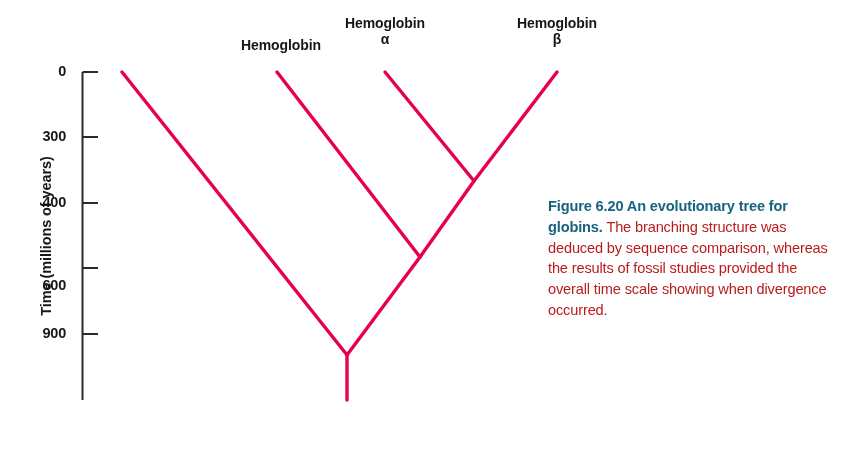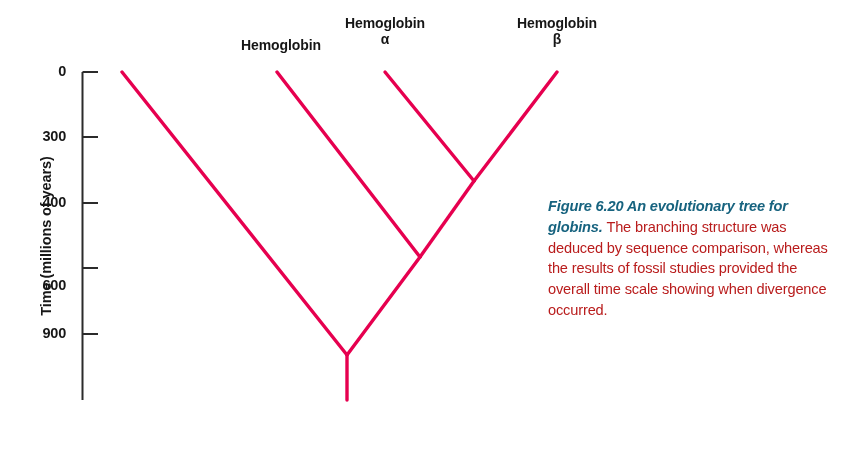--- a/index.html
+++ b/index.html
@@ -63,21 +63,20 @@
     left:548px;top:196px;
     width:286px;
     font-size:14.6px;
     line-height:1.425;
     color:#1c1c1c;
     letter-spacing:-0.15px;
   }
   #caption-title{
     color:#17637f;
     font-weight:700;
-    font-style:italic;
   }
   #caption-body{color:#b91c1c;}
 </style>
 </head>
 <body>
 
 <div id="figure-root">
 
   <svg id="tree-svg" viewBox="0 0 859 462">
 

